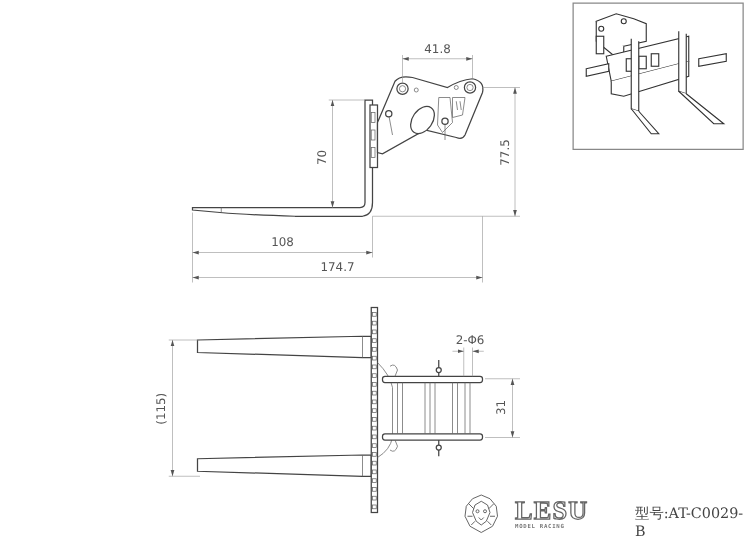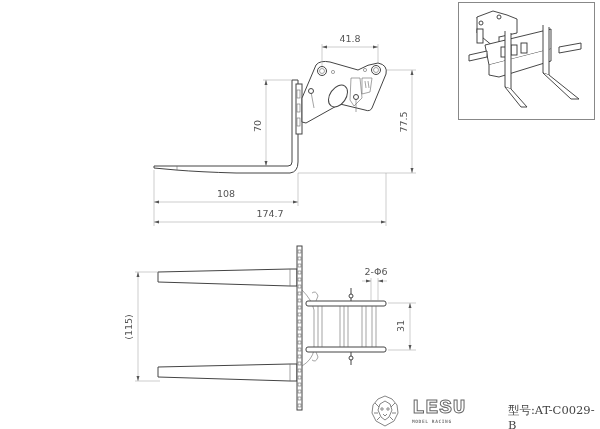--- a/index.html
+++ b/index.html
@@ -4,21 +4,21 @@
 <style>
   html, body { margin: 0; padding: 0; background: #ffffff; }
   body { width: 600px; height: 429px; position: relative; overflow: hidden; font-family: "DejaVu Sans", sans-serif; }
   svg.drawing { position: absolute; left: 0; top: 0; width: 600px; height: 429px; }
   .dim-text { font-family: "DejaVu Sans", sans-serif; font-size: 9.5px; fill: #555; }
   .part { fill: #fff; stroke: #444; stroke-width: 1; }
   .thin { fill: none; stroke: #666; stroke-width: 0.6; }
   .ext { fill: none; stroke: #999; stroke-width: 0.5; }
   .inset-box { position: absolute; left: 458px; top: 2px; width: 137px; height: 118px; border: 1.5px solid #888; box-sizing: border-box; background: #fff; }
   .logo-area { position: absolute; left: 366px; top: 394px; width: 232px; height: 34px; }
-  .brand { position: absolute; left: 46px; top: 2px; font-family: Liberation Mono, monospace; font-size: 21px; letter-spacing: 1px; color: #fff; -webkit-text-stroke: 1px #666; font-weight: bold; }
+  .brand { position: absolute; left: 46px; top: 2px; font-family: Liberation Serif, serif; font-size: 21px; letter-spacing: 1px; color: #fff; -webkit-text-stroke: 1px #666; font-weight: bold; }
   .brand-sub { position: absolute; left: 46px; top: 25px; font-family: "DejaVu Sans Mono", monospace; font-size: 4.5px; letter-spacing: 0.6px; color: #777; font-weight: bold; }
   .model { position: absolute; left: 142px; top: 9px; font-family: "DejaVu Serif", serif; font-size: 11.5px; color: #444; }
 </style>
 </head>
 <body>
 
 <svg class="drawing" viewBox="0 0 600 429" xmlns="http://www.w3.org/2000/svg">
   <defs>
     <marker id="arr" markerWidth="6" markerHeight="6" refX="5" refY="3" orient="auto" markerUnits="userSpaceOnUse">
       <path d="M0,1.5 L5,3 L0,4.5 Z" fill="#555"></path>

